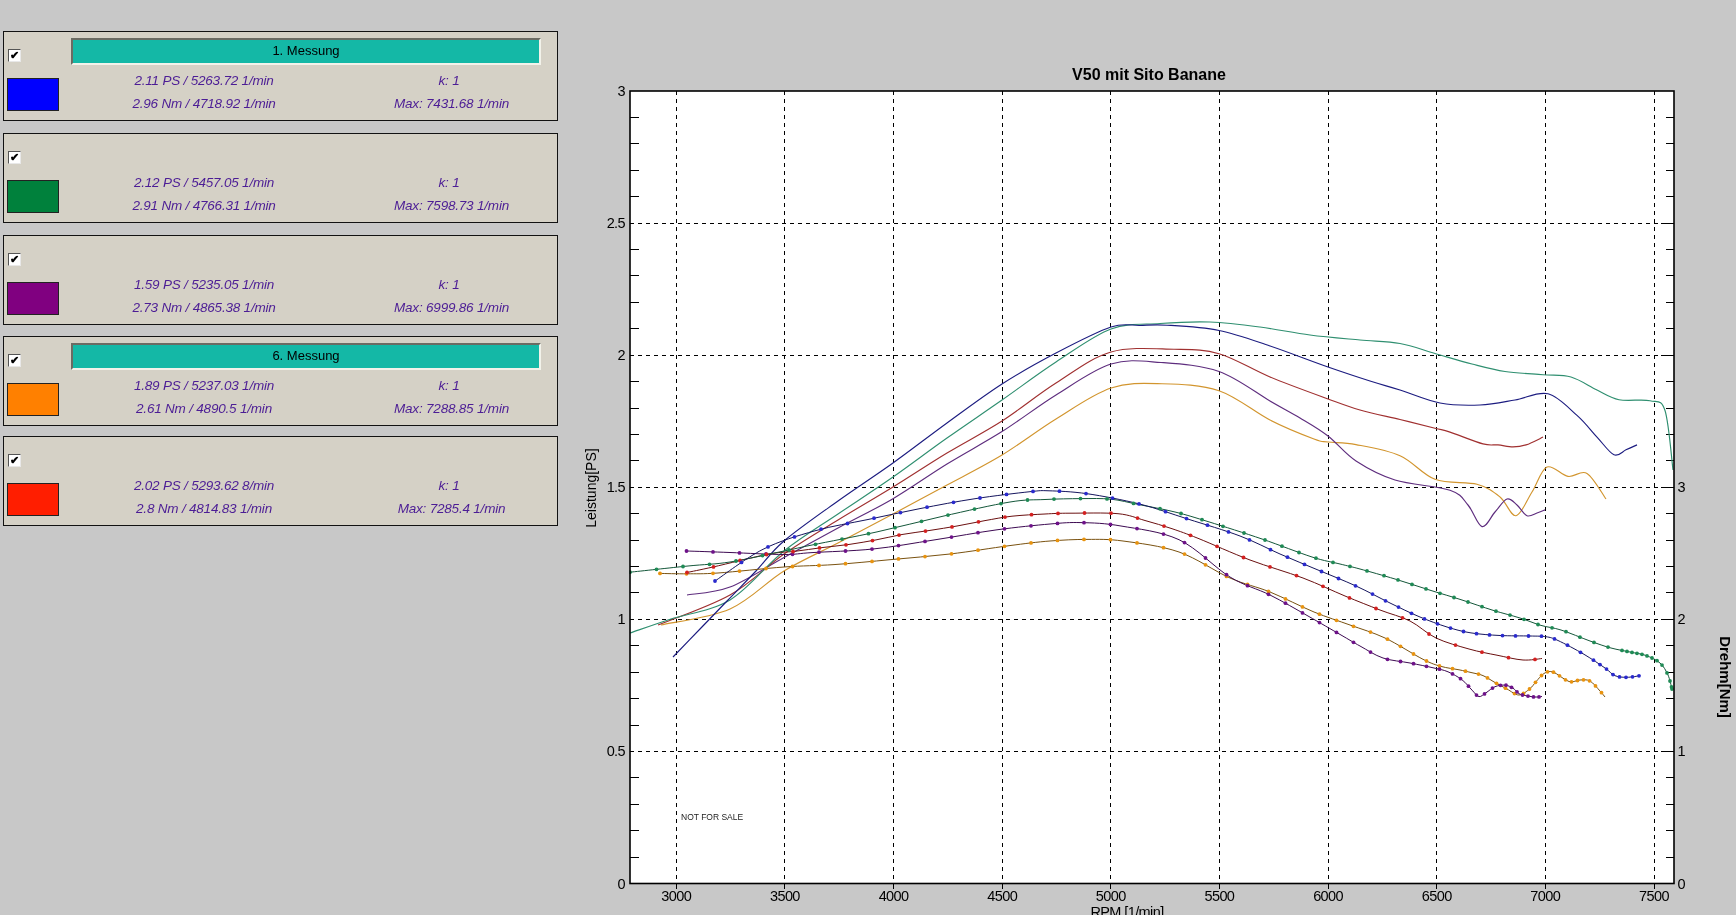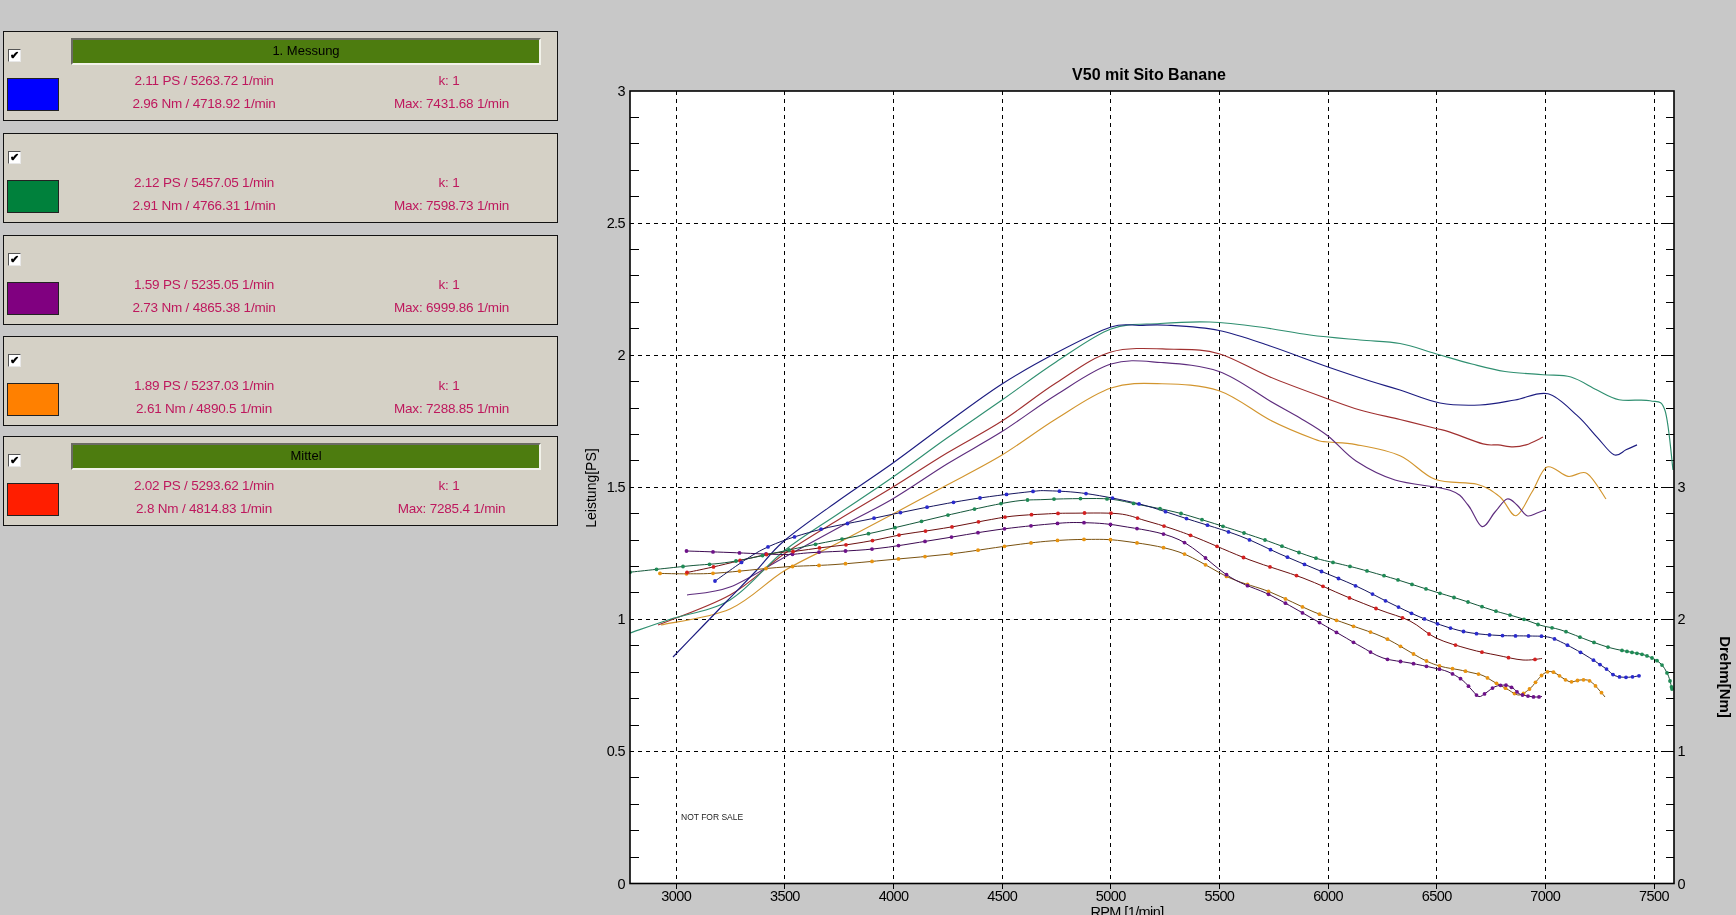--- a/index.html
+++ b/index.html
@@ -2,26 +2,26 @@
 <html><head><meta charset="utf-8"><style>
 * { margin:0; padding:0; box-sizing:border-box; }
 html,body { width:1736px; height:915px; overflow:hidden; background:#c8c8c8;
   font-family:"Liberation Sans",sans-serif; }
 .panel { position:absolute; left:3px; width:555px; height:90px; background:#d5d1c6;
   border:1.5px solid #121212; }
 .chk { position:absolute; left:4px; top:17px; width:13px; height:13px; background:#fff;
   border:1px solid; border-color:#555 #e8e8e8 #e8e8e8 #555; font-size:11px; line-height:11px;
   text-align:center; color:#000; }
 .chk span { position:relative; top:0px; left:0px; font-weight:bold; }
-.field { position:absolute; left:67px; top:6px; width:470px; height:27px; background:#4d7c0f;
+.field { position:absolute; left:67px; top:6px; width:470px; height:27px; background:#14b8a6;
   border:2px solid; border-color:#6b6b63 #f2f2ea #f2f2ea #6b6b63; text-align:center;
   font-size:13px; line-height:22px; color:#000; }
 .sw { position:absolute; left:3px; top:46px; width:52px; height:33px;
   border:1px solid #222; }
-.t { position:absolute; font-size:13.5px; letter-spacing:-0.2px; color:#be185d; text-align:center; }
+.t { position:absolute; font-size:13.5px; letter-spacing:-0.2px; color:#4c1d95; text-align:center;font-style:italic; }
 .r1c { left:0px; top:41px; width:400px; }
 .r1k { left:375px; top:41px; width:140px; }
 .r2c { left:0px; top:64px; width:400px; }
 .r2m { left:320px; top:64px; width:255px; }
 </style></head>
 <body>
 <div class="panel" style="top:31px">
  <div class="chk"><span>✔</span></div>
  <div class="field">1. Messung</div>
  <div class="sw" style="background:#0000ff"></div>
@@ -41,31 +41,31 @@
 <div class="panel" style="top:235px">
  <div class="chk"><span>✔</span></div>
  <div class="sw" style="background:#800080"></div>
  <div class="t r1c">1.59 PS / 5235.05 1/min</div>
  <div class="t r1k">k: 1</div>
  <div class="t r2c">2.73 Nm / 4865.38 1/min</div>
  <div class="t r2m">Max: 6999.86 1/min</div>
 </div>
 <div class="panel" style="top:336px">
  <div class="chk"><span>✔</span></div>
+ <div class="field">6. Messung</div>
  <div class="sw" style="background:#ff8000"></div>
  <div class="t r1c">1.89 PS / 5237.03 1/min</div>
  <div class="t r1k">k: 1</div>
  <div class="t r2c">2.61 Nm / 4890.5 1/min</div>
  <div class="t r2m">Max: 7288.85 1/min</div>
 </div>
 <div class="panel" style="top:436px">
  <div class="chk"><span>✔</span></div>
- <div class="field">Mittel</div>
  <div class="sw" style="background:#ff1e00"></div>
- <div class="t r1c">2.02 PS / 5293.62 1/min</div>
+ <div class="t r1c">2.02 PS / 5293.62 8/min</div>
  <div class="t r1k">k: 1</div>
  <div class="t r2c">2.8 Nm / 4814.83 1/min</div>
  <div class="t r2m">Max: 7285.4 1/min</div>
 </div>
 <svg width="1736" height="915" viewBox="0 0 1736 915" style="position:absolute;left:0;top:0">
 <defs>
       <clipPath id="pc">
         <rect x="629.5" y="90.5" width="1045.0" height="793.5"></rect>
       </clipPath>
     </defs>

